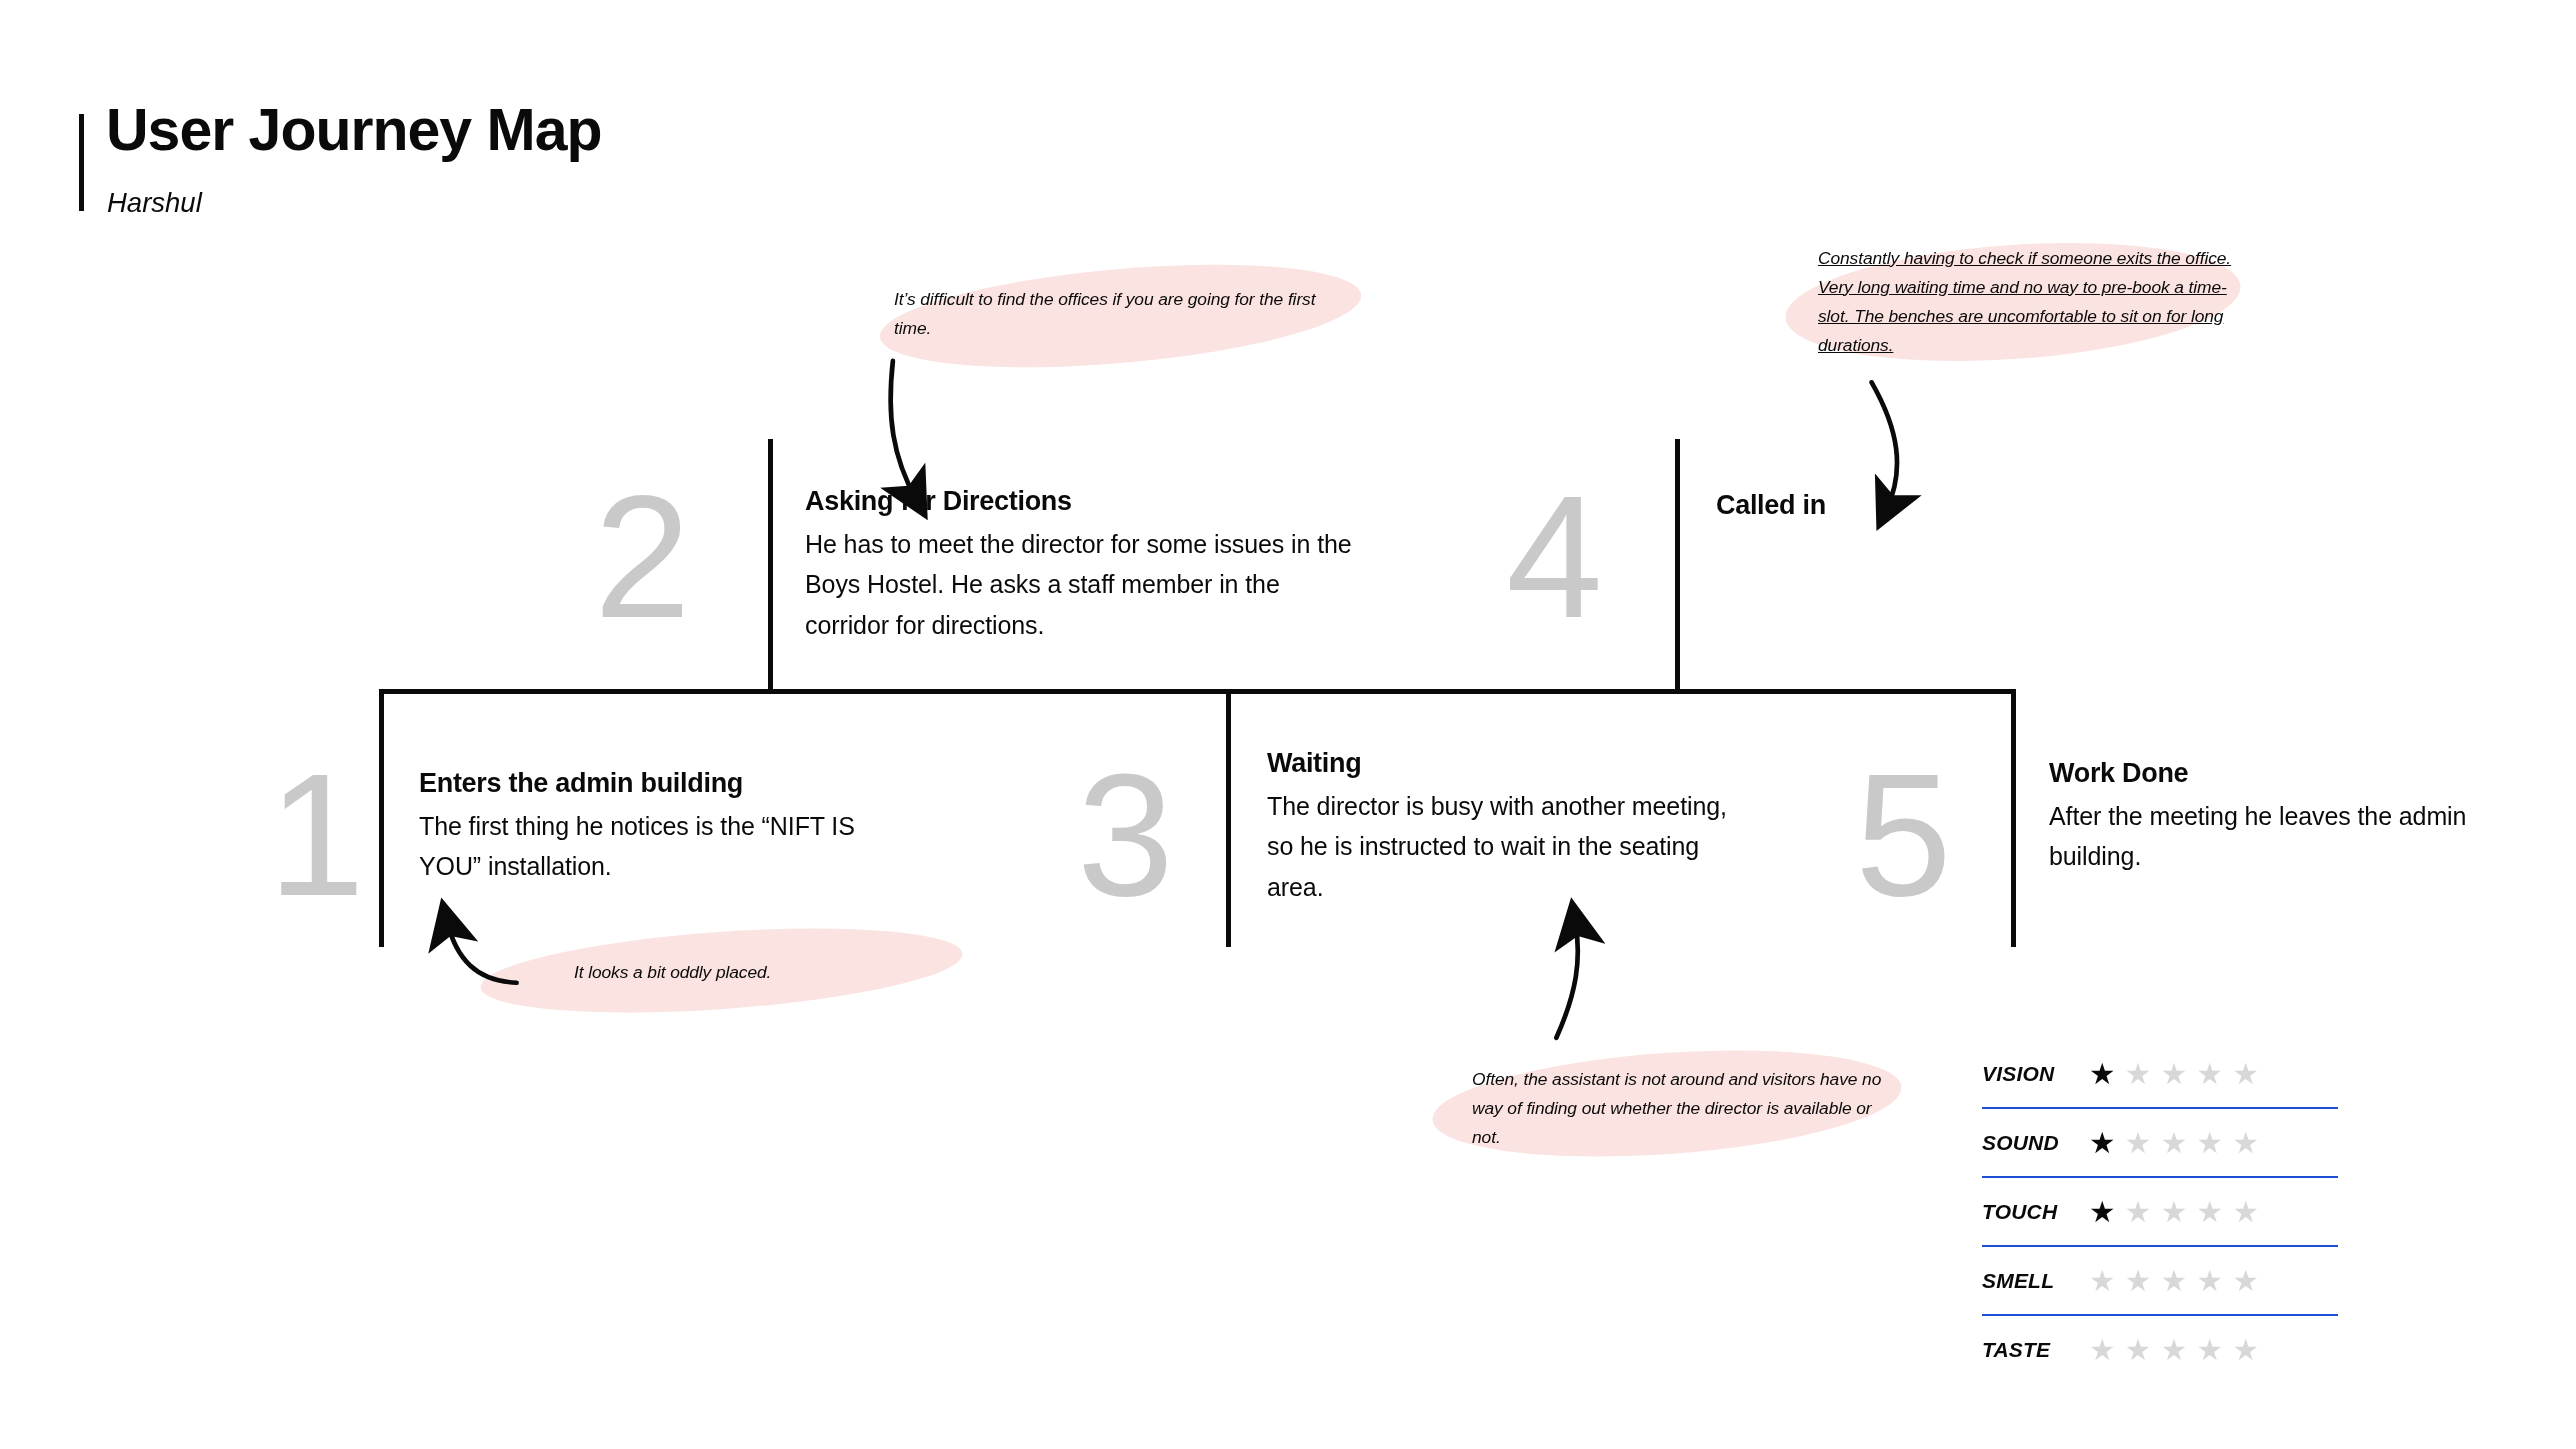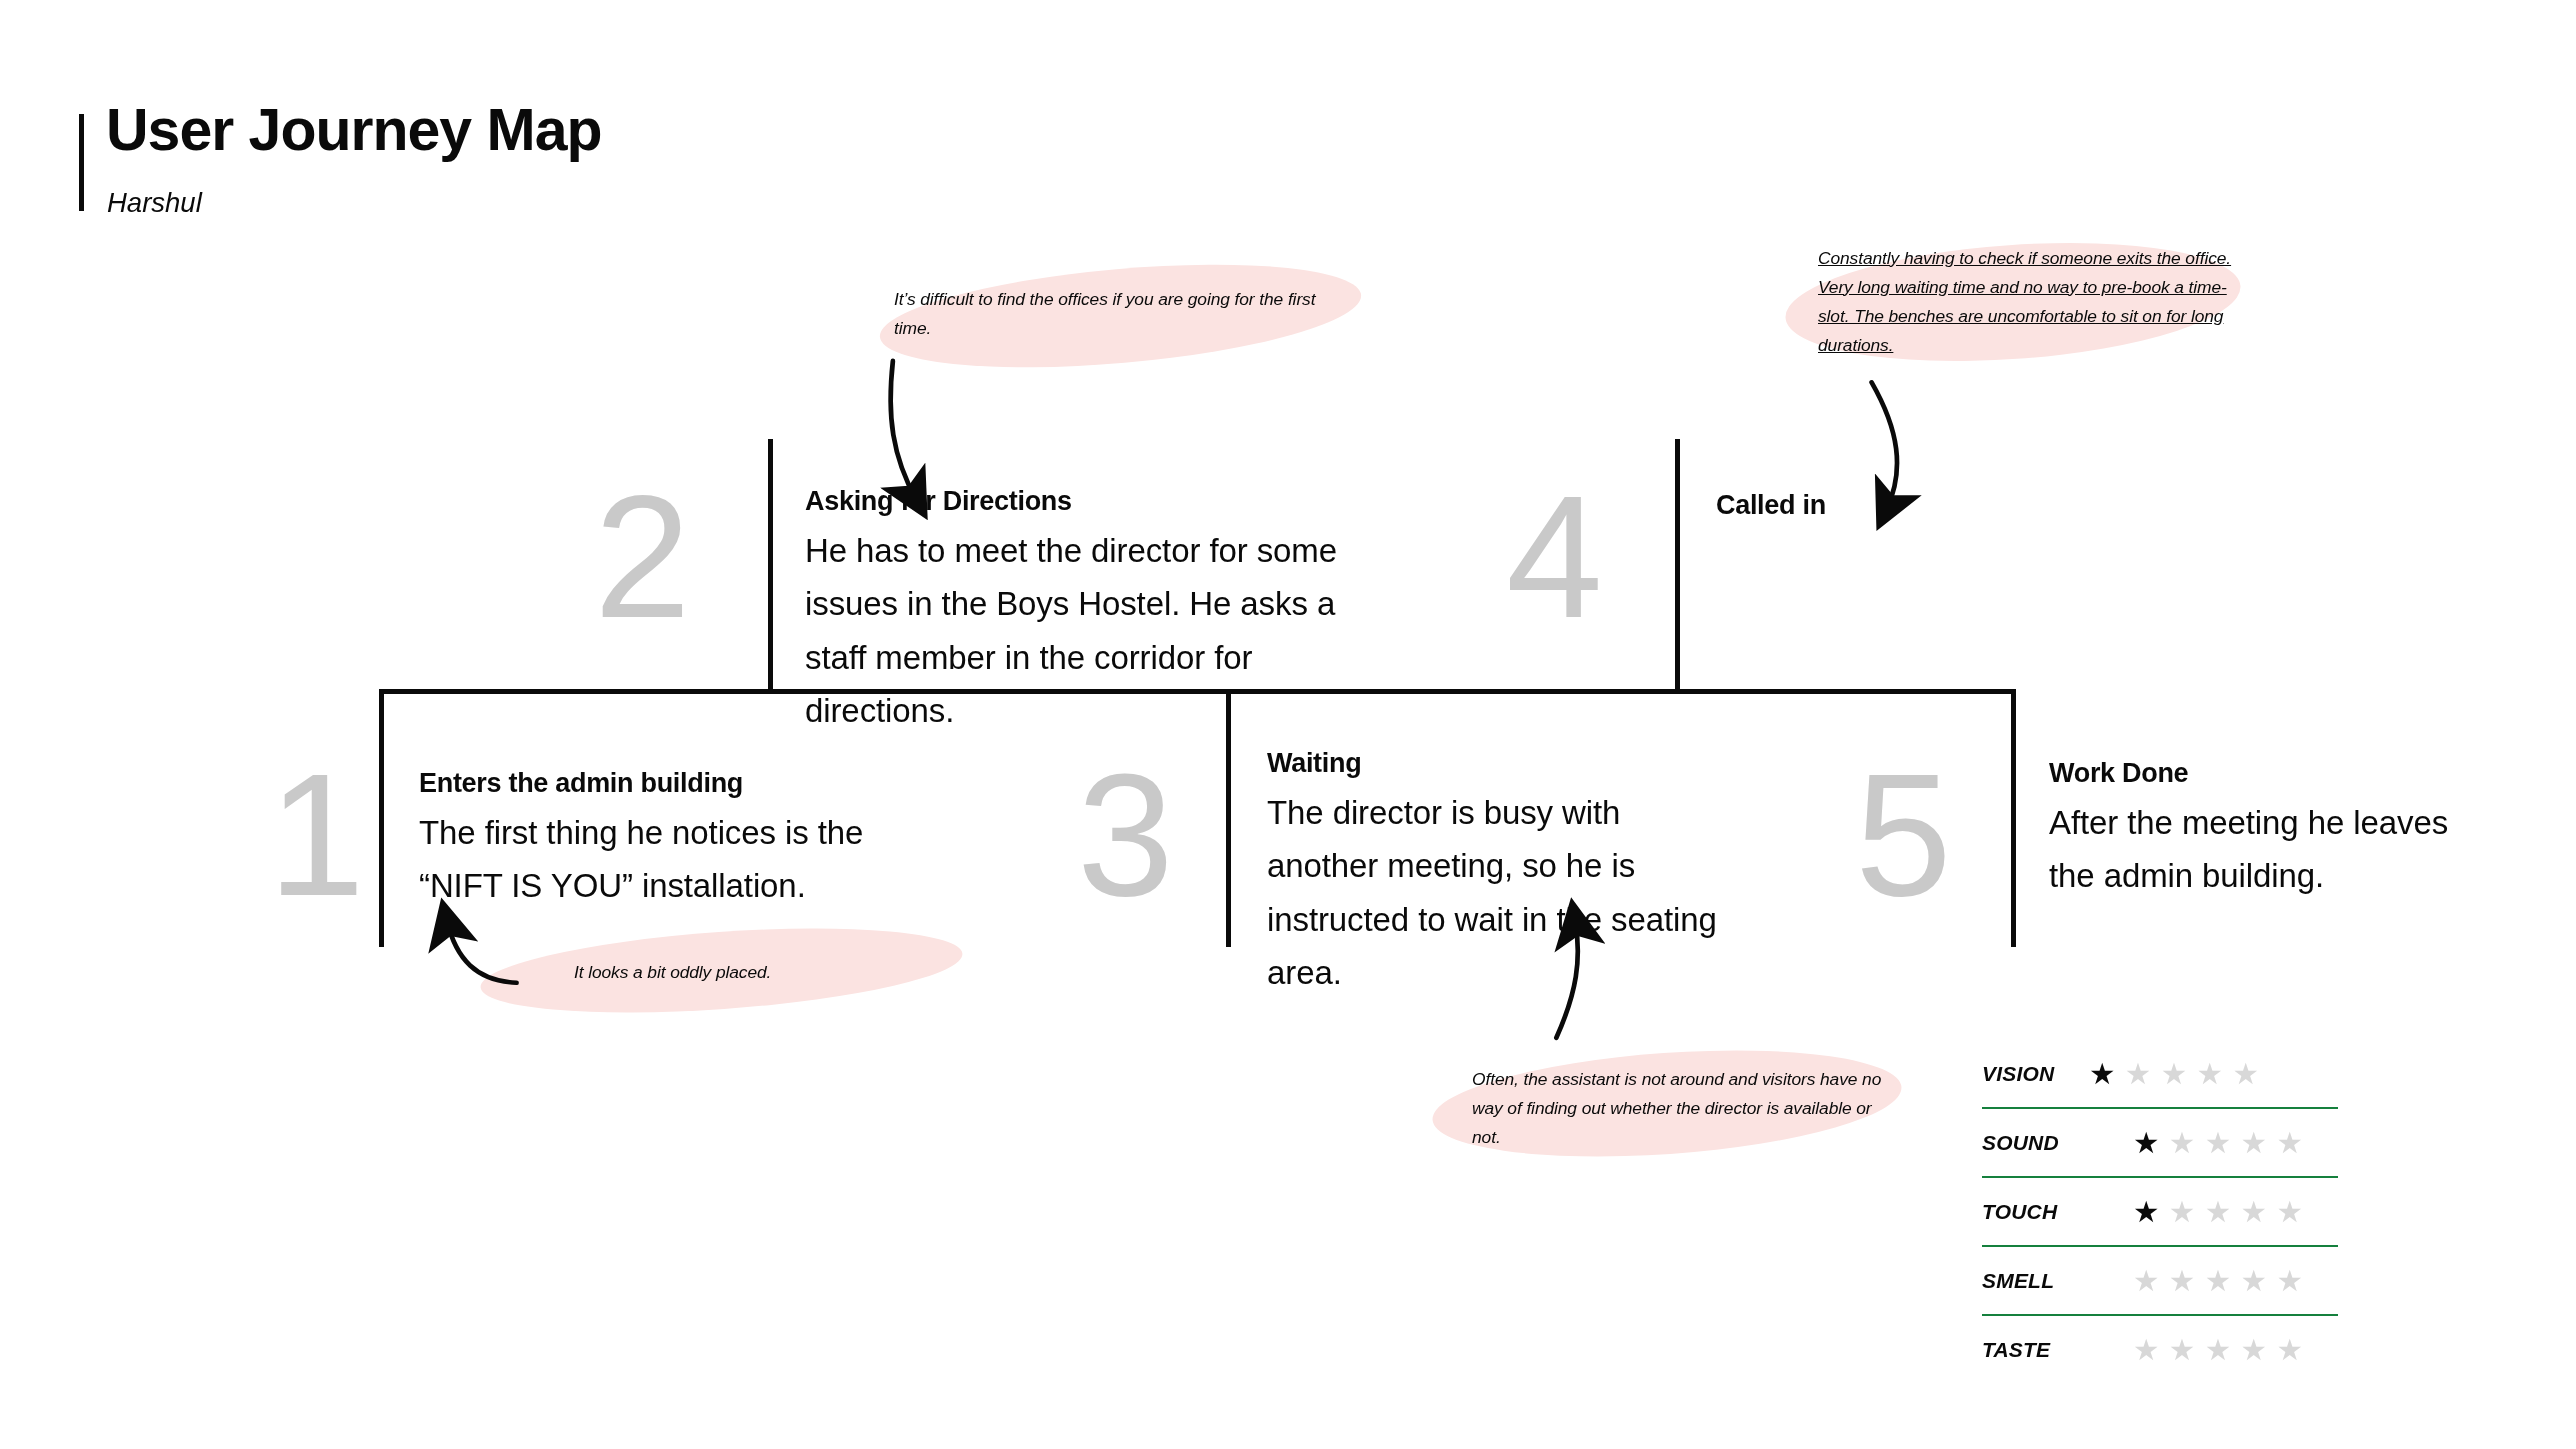--- a/index.html
+++ b/index.html
@@ -88,21 +88,21 @@
   }
   .step-title {
     font-size: 27px;
     font-weight: 700;
     letter-spacing: -0.3px;
     line-height: 1.15;
     margin: 0 0 6.7px 0;
     white-space: nowrap;
   }
   .step-desc {
-    font-size: 33px;
+    font-size: 25px;
     font-weight: 400;
     line-height: 1.62;
     margin: 0;
     letter-spacing: -0.1px;
   }
 
   
   .bubble {
     position: absolute;
     display: flex;
@@ -132,22 +132,21 @@
     top: 1040px;
     width: 356px;
   }
   .sense-row {
     position: relative;
     display: flex;
     align-items: center;
     height: 67px;
   }
   .sense-row + .sense-row {
-    border-top: 2px solid #15803d;
-    gap: 44px;
+    border-top: 2px solid #1d4ed8;
   }
   .sense-label {
     font-size: 21px;
     font-weight: 700;
     letter-spacing: 0.2px;
     width: 107px;
     flex: 0 0 107px;
     font-style: italic;
   }
   .stars {

